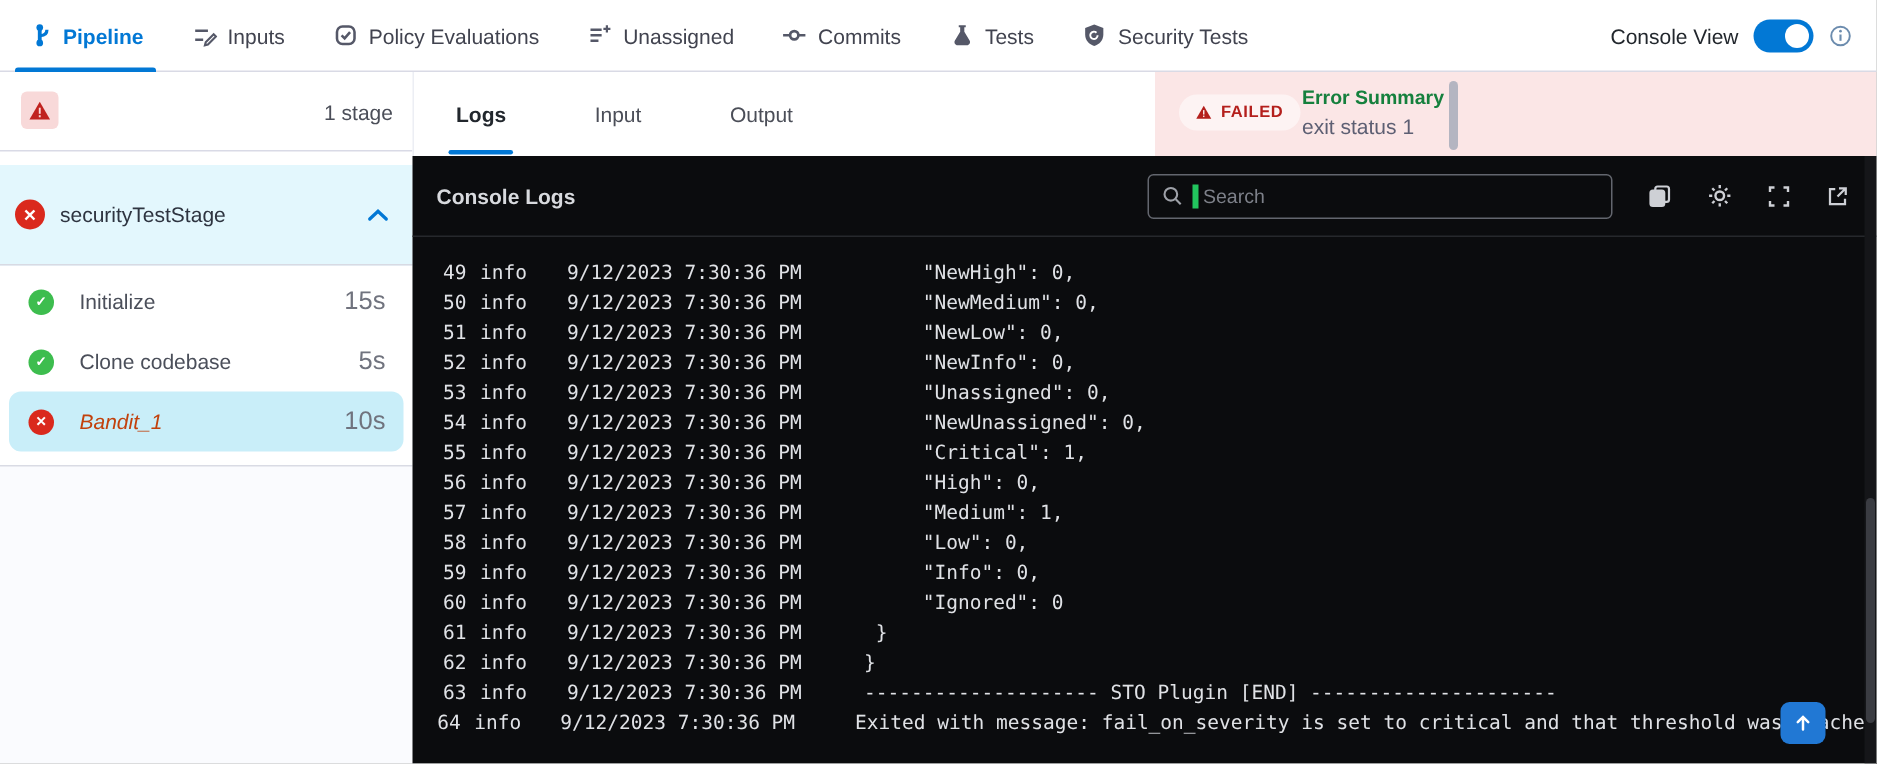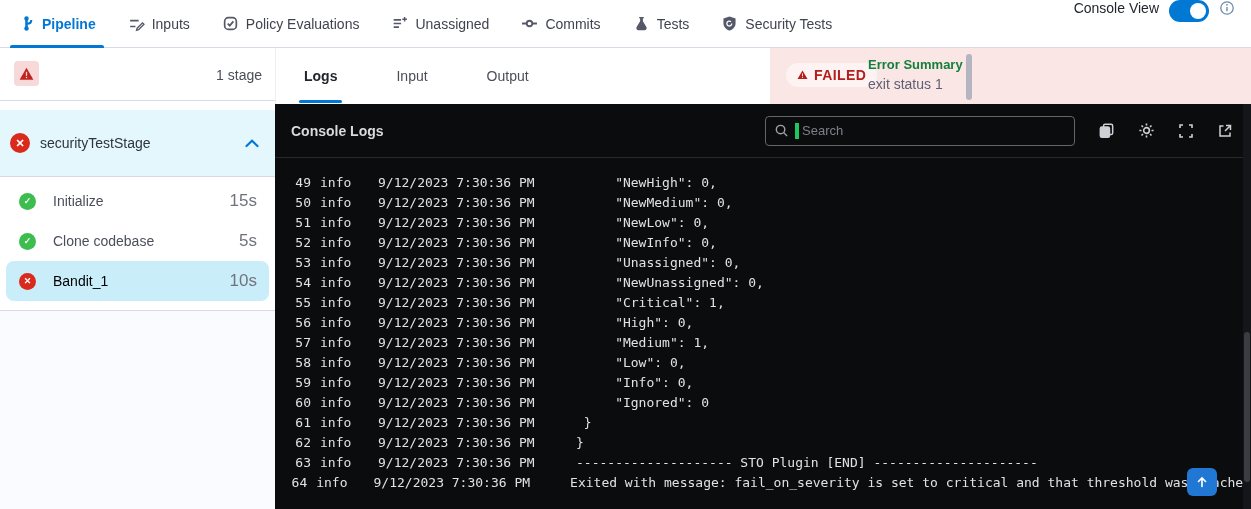--- a/index.html
+++ b/index.html
@@ -12,21 +12,21 @@
   .topnav { position:absolute; left:0; top:0; width:1251px; height:48px;
     background:#fff; border-bottom:1px solid #d9dae5; display:flex; align-items:center;
     padding-left:18px; z-index:5; }
   .nav-item { position:relative; height:48px; display:flex; align-items:center; gap:7px;
     margin-right:32px; font-size:14px; font-weight:500; color:#41434f; cursor:pointer; white-space:nowrap; }
   .nav-item .nicon { color:#555868; display:flex; }
   .nav-item.active { color:#0278d5; font-weight:700; }
   .nav-item.active .nicon { color:#0278d5; }
   .nav-item.active::after { content:""; position:absolute; left:-8px; right:-8px; bottom:0;
     height:3px; background:#0278d5; border-radius:2px 2px 0 0; }
-  .nav-right { position:absolute; right:16px; top:0; height:48px; display:flex; align-items:flex-start; gap:10px; }
+  .nav-right { position:absolute; right:16px; top:0; height:48px; display:flex; align-items:center; gap:10px; }
   .cv-label { font-size:14px; color:#22272d; }
   .toggle { width:40px; height:22px; border-radius:11px; background:#0278d5; position:relative; cursor:pointer; }
   .toggle .knob { position:absolute; right:3px; top:3px; width:16px; height:16px; border-radius:50%; background:#fff; }
   .info-ic { color:#6c8cae; }
 
   
   .side-top { position:absolute; left:0; top:48px; width:275px; height:53px; background:#fff;
     border-bottom:1px solid #d9dae6; }
   .warn-badge { position:absolute; left:14px; top:13px; width:25px; height:25px; background:#f8d9d9;
     border-radius:4px; display:flex; align-items:center; justify-content:center; }
@@ -39,21 +39,21 @@
   .mtab { position:relative; height:56px; display:flex; align-items:center; margin-right:28px;
     font-size:14px; color:#4b4e58; cursor:pointer; }
   .mtab.active { color:#22272d; font-weight:700; }
   .mtab.active::after { content:""; position:absolute; left:-5px; right:-5px; bottom:1px; height:3px;
     background:#0278d5; border-radius:2px; }
 
   
   .err-banner { position:absolute; left:770px; top:48px; width:481px; height:56px; background:#fbe6e6; }
   .fail-pill { position:absolute; left:16px; top:15px; height:24px; padding:0 11px; background:#fdf3f3;
     border-radius:12px; display:flex; align-items:center; gap:6px; }
-  .fail-pill span { font-size:14px; font-weight:700; letter-spacing:.4px; color:#b41f1c; }
+  .fail-pill span { font-size:11px; font-weight:700; letter-spacing:.4px; color:#b41f1c; }
   .err-texts { position:absolute; left:98px; top:8px; }
   .err-title { font-size:13px; font-weight:600; color:#15803d; line-height:18px;text-align:right; }
   .err-msg { font-size:14px; color:#5d5f73; line-height:20px; }
   .err-scroll { position:absolute; left:196px; top:6px; width:6px; height:46px; border-radius:3px; background:#b4b5c1; }
 
   
   .stage-row { position:absolute; left:0; top:110px; width:275px; height:67px; background:#e3f7fd;
     border-bottom:1px solid #d8dae3; display:flex; align-items:center; cursor:pointer; }
   .stage-name { margin-left:10px; font-size:14px; font-weight:500; color:#2e3440; }
   .chev { position:absolute; right:16px; color:#0278d5; }
@@ -62,21 +62,21 @@
   .st-ic.fail { background:#da291d; }
   .steps { position:absolute; left:0; top:178px; width:275px; height:132px; background:#fff; }
   .step { position:relative; height:40px; margin:0 6px; border-radius:8px; display:flex; align-items:center;
     cursor:pointer; }
   .step.selected { background:#c9eef9; }
   .dot { width:17px; height:17px; min-width:17px; border-radius:50%; margin-left:13px;
     display:flex; align-items:center; justify-content:center; color:#fff; font-size:9px; font-weight:700; }
   .dot.ok { background:#3dbd4e; }
   .dot.bad { background:#da291d; }
   .step-name { margin-left:17px; font-size:14px; color:#4b4f5a; }
-  .step.selected .step-name { color:#000000; }
+  .step.selected .step-name { color:#c2410c;font-style:italic; }
   .step-dur { position:absolute; right:12px; font-size:17px; color:#70737e; }
   .side-bottom { position:absolute; left:0; top:310px; width:275px; height:199px; background:#fafbfe;
     border-top:1px solid #d9dbe4; }
 
   
   .console { position:absolute; left:275px; top:104px; width:976px; height:405px; background:#0b0c0e; }
   .con-head { position:relative; height:54px; border-bottom:1px solid #26282c; display:flex; align-items:center; }
   .con-title { margin-left:16px; font-size:14px; font-weight:700; color:#d8dade; flex:0 0 auto; }
   .con-spacer { flex:1; }
   .search-box { width:310px; height:30px; border:1px solid #63666e; border-radius:4px; display:flex;

